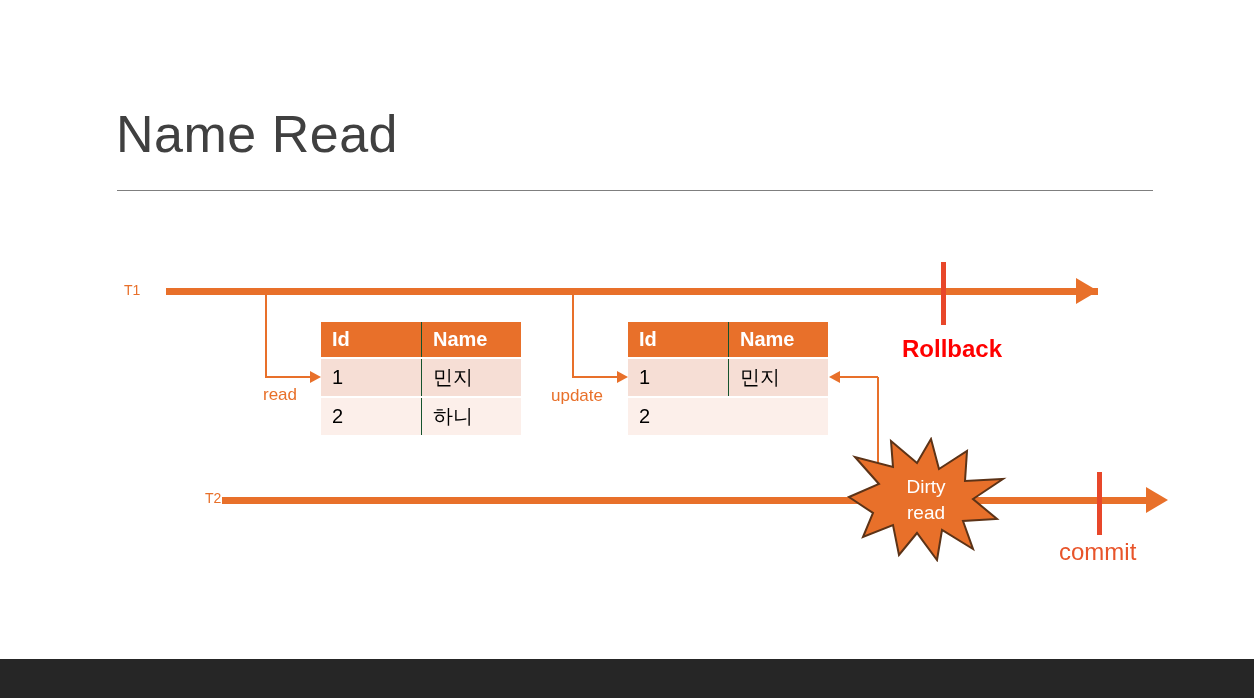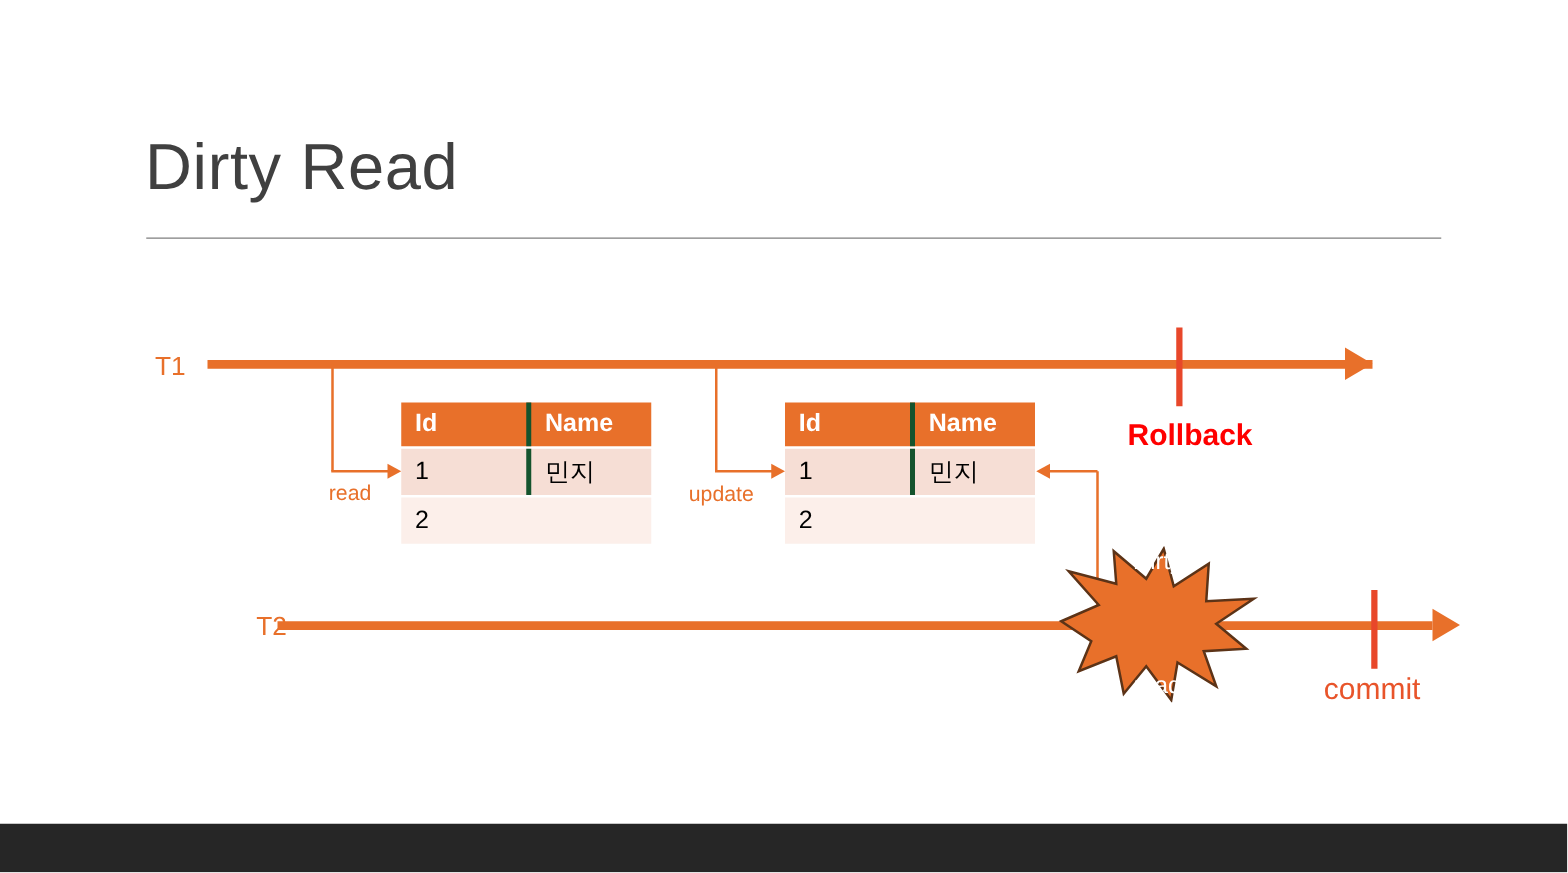--- a/index.html
+++ b/index.html
@@ -34,21 +34,21 @@
     left: 117px;
     top: 190px;
     width: 1036px;
     height: 1px;
     background: #7f7f7f;
   }
 
   
   .tl-label {
     position: absolute;
-    font-size: 21px;
+    font-size: 14px;
     color: #E8702A;
     white-space: nowrap;
   }
   .tl-line {
     position: absolute;
     height: 7px;
     background: #E8702A;
   }
   .tl-head {
     position: absolute;
@@ -92,21 +92,21 @@
   .tbl .row.alt2 { background: #FCEFEA; }
   .tbl .row .c {
     font-size: 20px;
     color: #000000;
     display: flex;
     align-items: center;
     padding-left: 11px;
     box-sizing: border-box;
   }
   .tbl .c.col-id { width: 100px; }
-  .tbl .c.col-name { width: 76px; border-left: 4px solid #14532d; }
+  .tbl .c.col-name { width: 76px; border-left: 1px solid #14532d; }
 
   
   .conn-v {
     position: absolute;
     width: 2px;
     background: #E8702A;
   }
   .conn-h {
     position: absolute;
     height: 2px;
@@ -162,21 +162,21 @@
   }
   #starburst-text {
     position: absolute;
     left: 845px;
     top: 437px;
     width: 162px;
     height: 125px;
     display: flex;
     flex-direction: column;
     align-items: center;
-    justify-content: space-between;
+    justify-content: center;
     color: #ffffff;
     font-size: 19px;
     line-height: 26px;
     pointer-events: none;
   }
 
   
   #footer-bar {
     position: absolute;
     left: 0;
@@ -184,21 +184,21 @@
     width: 1254px;
     height: 39px;
     background: #262626;
   }
 </style>
 </head>
 <body>
 
 <div id="slide">
 
-  <div id="slide-title">Dirty Read</div>
+  <div id="slide-title">Name Read</div>
   <div id="title-rule"></div>
 
   <div class="tl-label" style="left:124px; top:282px;">T1</div>
   <div class="tl-line" style="left:166px; top:288px; width:932px;"></div>
   <div class="tl-head" style="left:1076px; top:278px;"></div>
   <div class="tick" style="left:941px; top:262px; height:63px;"></div>
   <div id="rollback-label">Rollback</div>
 
   <div class="conn-v" style="left:265px; top:291px; height:86px;"></div>
   <div class="conn-h" style="left:265px; top:376px; width:50px;"></div>
@@ -209,20 +209,21 @@
     <div class="hdr">
       <div class="c col-id">Id</div>
       <div class="c col-name">Name</div>
     </div>
     <div class="row alt1">
       <div class="c col-id">1</div>
       <div class="c col-name">민지</div>
     </div>
     <div class="row alt2">
       <div class="c col-id">2</div>
+      <div class="c col-name">하니</div>
     </div>
   </div>
 
   <div class="conn-v" style="left:572px; top:291px; height:86px;"></div>
   <div class="conn-h" style="left:572px; top:376px; width:50px;"></div>
   <div class="arrow-r" style="left:617px; top:371px;"></div>
   <div class="op-label" style="left:551px; top:386px;">update</div>
 
   <div class="tbl" style="left:628px; top:322px;">
     <div class="hdr">

